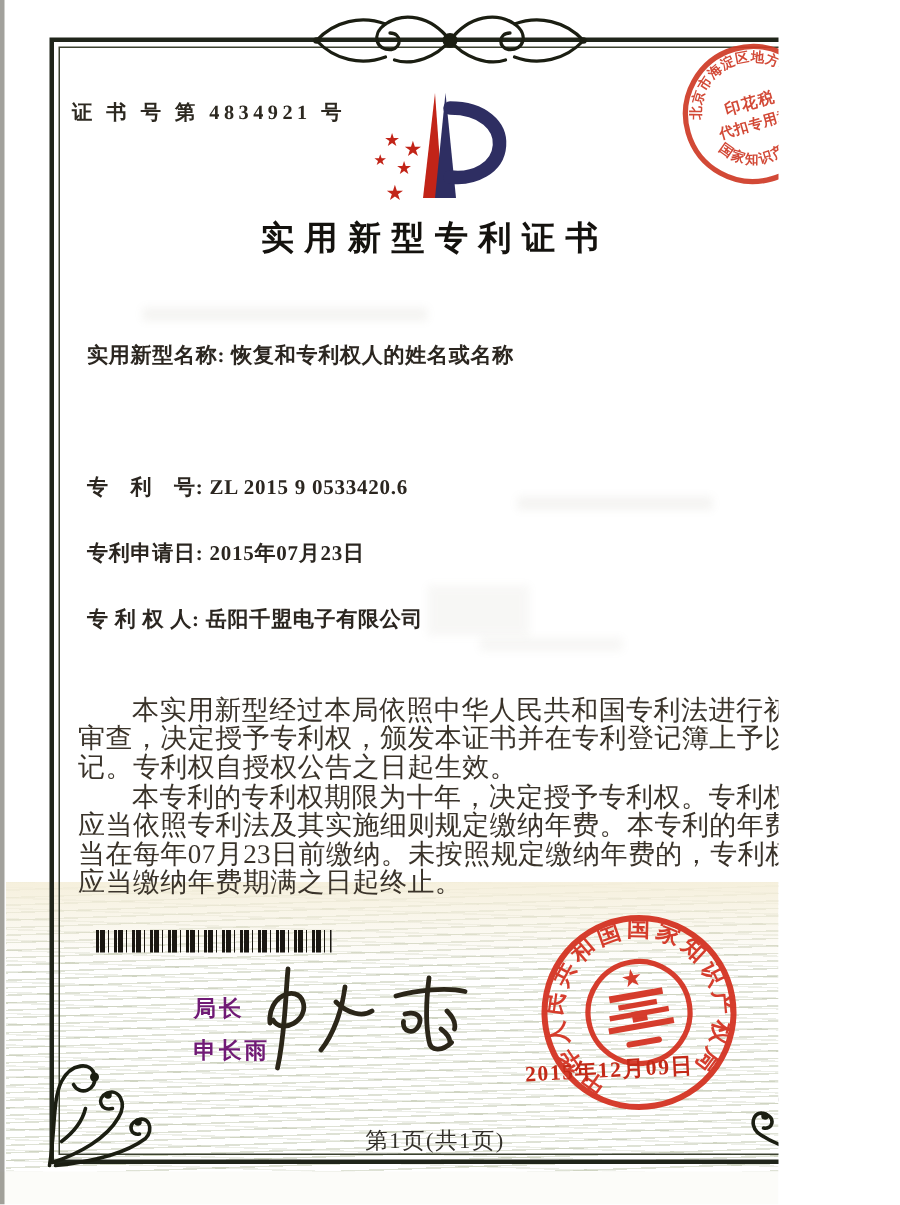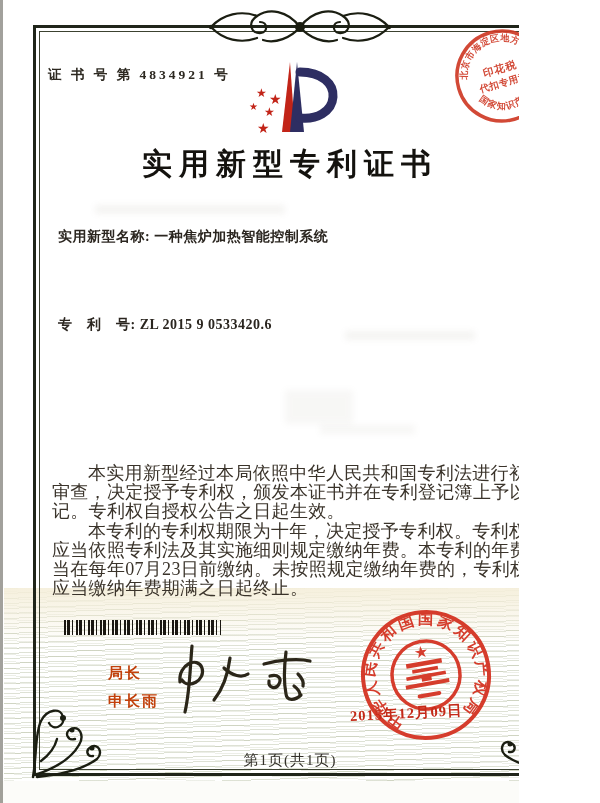--- a/index.html
+++ b/index.html
@@ -19,31 +19,31 @@
     border:3px solid #20251a;box-shadow:inset 0 0 0 2px rgba(0,0,0,0), inset 0 0 0 3px #20251a00;}
   .frame-inner{position:absolute;left:3px;top:3px;right:3px;bottom:3px;border:1px solid #3c4230;}
   .ornament-top{position:absolute;left:205px;top:4px;}
   .corner-bl{position:absolute;left:27px;top:681px;}
   .corner-br{position:absolute;left:497px;top:677px;transform:scaleX(-1);}
   .cert-number{position:absolute;left:48px;top:66px;font-size:13.5px;font-weight:bold;
     letter-spacing:3px;color:#2c2820;}
   .logo{position:absolute;left:240px;top:50px;}
   .tax-stamp{position:absolute;left:450px;top:24px;transform:rotate(-16deg);opacity:.92;}
   .title{position:absolute;left:33px;width:514px;top:144px;text-align:center;
-    font-size:30px;font-weight:bold;letter-spacing:7px;color:#14120e;}
+    font-size:22px;font-weight:bold;letter-spacing:7px;color:#14120e;}
   .field-row{position:absolute;left:58px;font-size:14px;font-weight:bold;color:#2b2620;
     letter-spacing:.5px;white-space:nowrap;}
   .field-row .lbl{margin-right:4px;}
   .body-text{position:absolute;left:52px;top:464px;width:498px;font-size:18px;
     line-height:19.2px;color:#3a332a;letter-spacing:.3px;}
   .body-text p{margin:0;text-indent:2em;}
   .barcode{position:absolute;left:64px;top:620px;width:157px;height:15px;
     background:repeating-linear-gradient(90deg,#1a1712 0px,#1a1712 2px,rgba(0,0,0,0) 2px,rgba(0,0,0,0) 3px,#1a1712 3px,#1a1712 6px,rgba(0,0,0,0) 6px,rgba(0,0,0,0) 8px,#1a1712 8px,#1a1712 9px,rgba(0,0,0,0) 9px,rgba(0,0,0,0) 12px);}
-  .signer{position:absolute;left:108px;top:659px;font-size:15px;font-weight:bold;
-    color:#c2410c;line-height:28px;letter-spacing:2px;}
+  .signer{position:absolute;left:129px;top:659px;font-size:15px;font-weight:bold;
+    color:#701a75;line-height:28px;letter-spacing:2px;}
   .signature{position:absolute;left:152px;top:634px;}
   .official-seal{position:absolute;left:352px;top:601px;transform:rotate(-10deg);opacity:.95;}
   .seal-date{position:absolute;left:350px;top:704px;font-size:14.5px;font-weight:bold;
     color:#c42a18;letter-spacing:1px;transform:rotate(-3deg);}
   .footer{position:absolute;left:33px;width:514px;top:751px;text-align:center;
     font-size:15px;color:#33302a;letter-spacing:1px;}
   .smudge{position:absolute;background:#9a9584;filter:blur(3px);opacity:.10;pointer-events:none;}
   .s1{left:95px;top:205px;width:190px;height:9px;}
   .s2{left:345px;top:331px;width:130px;height:9px;}
   .s3{left:285px;top:390px;width:68px;height:34px;opacity:.07;}
@@ -128,24 +128,30 @@
     <text font-size="9" font-weight="bold" fill="#cf3a26" letter-spacing="1">
       <textPath href="#tsBot">国家知识产权局</textPath>
     </text>
     <text x="52" y="48" text-anchor="middle" font-size="10.5" font-weight="bold" fill="#cf3a26" letter-spacing="1">印花税</text>
     <text x="52" y="62" text-anchor="middle" font-size="9.5" font-weight="bold" fill="#cf3a26" letter-spacing="0.5">代扣专用章</text>
   </svg>
 
   <div class="title">实用新型专利证书</div>
 
   <div class="field-row" style="top:228px">
-    <span class="lbl">实用新型名称:</span><span>一种焦炉加热智能控制系统</span>
+    <span class="lbl">实用新型名称:</span><span>恢复和专利权人的姓名或名称</span>
   </div>
   <div class="field-row" style="top:316px">
     <span class="lbl">专　利　号:</span><span>ZL 2015 9 0533420.6</span>
+  </div>
+  <div class="field-row" style="top:360px">
+    <span class="lbl">专利申请日:</span><span>2015年07月23日</span>
+  </div>
+  <div class="field-row" style="top:404px">
+    <span class="lbl">专 利 权 人:</span><span>岳阳千盟电子有限公司</span>
   </div>
 
   <div class="body-text">
     <p>本实用新型经过本局依照中华人民共和国专利法进行初步审查，决定授予专利权，颁发本证书并在专利登记簿上予以登记。专利权自授权公告之日起生效。</p>
     <p>本专利的专利权期限为十年，决定授予专利权。专利权人应当依照专利法及其实施细则规定缴纳年费。本专利的年费应当在每年07月23日前缴纳。未按照规定缴纳年费的，专利权自应当缴纳年费期满之日起终止。</p>
   </div>
 
   <div class="barcode"></div>
 
   <div class="signer">

